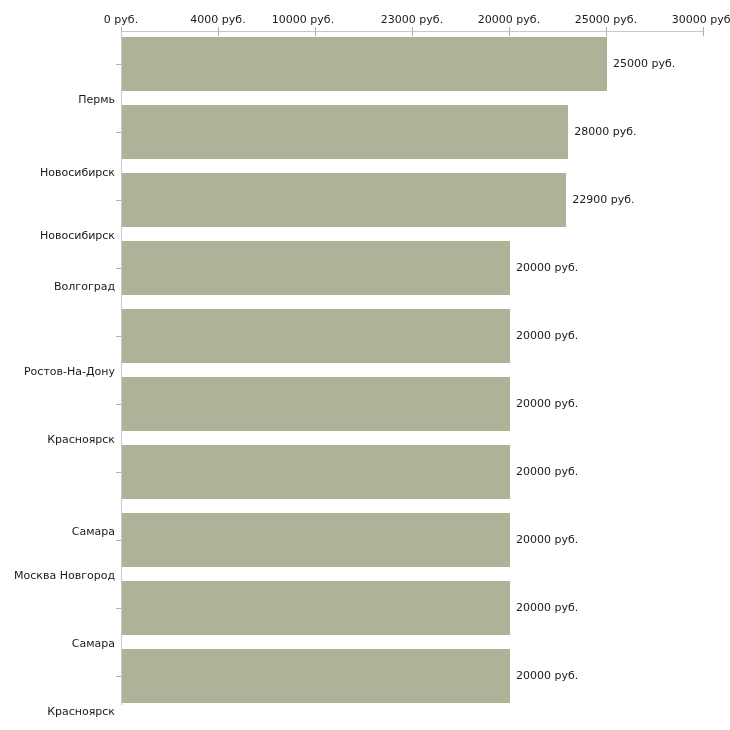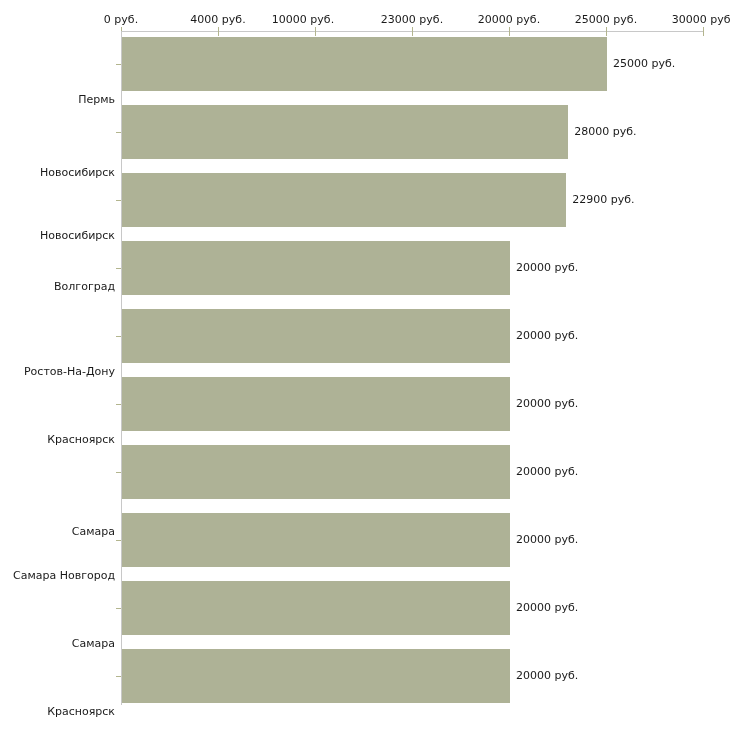--- a/index.html
+++ b/index.html
@@ -126,21 +126,21 @@
       <div class="y-tick" style="top: 676px;"></div>
     </div>
   <div id="y-tick-labels">
       <div class="y-tick-label" style="top: 57px;">Пермь</div>
       <div class="y-tick-label" style="top: 130px;">Новосибирск</div>
       <div class="y-tick-label" style="top: 193px;">Новосибирск</div>
       <div class="y-tick-label" style="top: 244px;">Волгоград</div>
       <div class="y-tick-label" style="top: 329px;">Ростов-На-Дону</div>
       <div class="y-tick-label" style="top: 397px;">Красноярск</div>
       <div class="y-tick-label" style="top: 489px;">Самара</div>
-      <div class="y-tick-label" style="top: 533px;">Самара Новгород</div>
+      <div class="y-tick-label" style="top: 533px;">Москва Новгород</div>
       <div class="y-tick-label" style="top: 601px;">Самара</div>
       <div class="y-tick-label" style="top: 669px;">Красноярск</div>
     </div>
 
   <div id="bars">
       <div class="bar" style="top: 37px; height: 54px; width: 485px; background: rgb(174, 178, 150);"></div>
       <div class="bar" style="top: 105px; height: 54px; width: 446.2px; background: rgb(174, 178, 150);"></div>
       <div class="bar" style="top: 173px; height: 54px; width: 444.26px; background: rgb(174, 178, 150);"></div>
       <div class="bar" style="top: 241px; height: 54px; width: 388px; background: rgb(174, 178, 150);"></div>
       <div class="bar" style="top: 309px; height: 54px; width: 388px; background: rgb(174, 178, 150);"></div>

